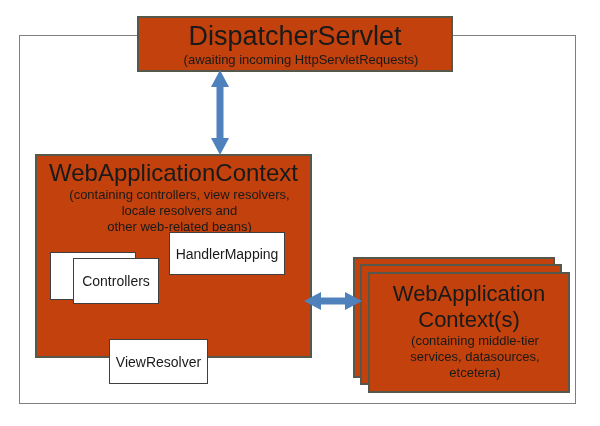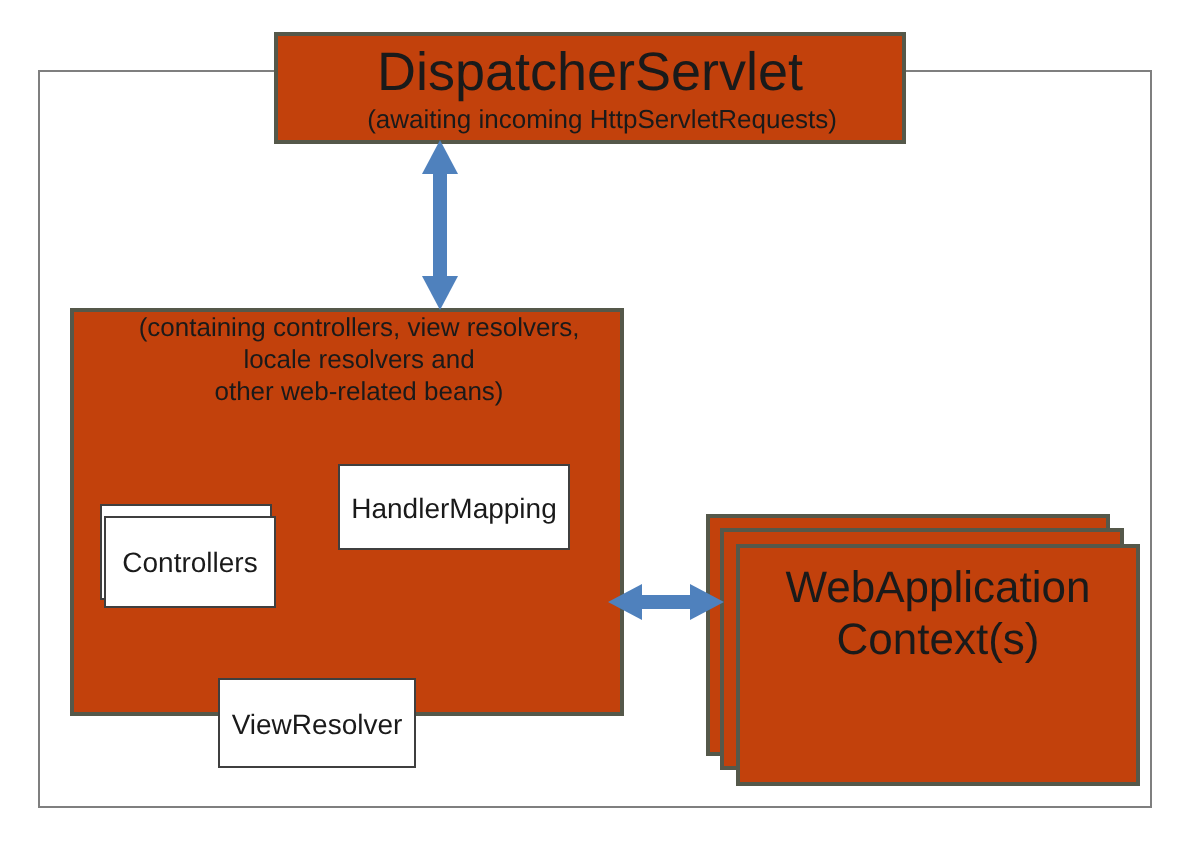--- a/index.html
+++ b/index.html
@@ -59,21 +59,21 @@
     position: absolute;
     background: #ffffff;
     border: 1.5px solid #3f3f3f;
     box-sizing: border-box;
     display: flex;
     align-items: center;
     justify-content: center;
     font-size: 14px;
   }
   .controllers-back { left: 13px; top: 96px; width: 86px; height: 48px; z-index: 2; }
-  .controllers-front { left: 15px; top: 102px; width: 86px; height: 46px; z-index: 3; }
+  .controllers-front { left: 36px; top: 102px; width: 86px; height: 46px; z-index: 3; }
   .handler-mapping { left: 132px; top: 76px; width: 116px; height: 43px; z-index: 2; }
   .view-resolver { left: 72px; top: 141px; width: 99px; height: 45px; z-index: 4; margin-top: 42px; }
   .stack { width: 202px; height: 121px; }
   .stack-back  { left: 353px; top: 257px; z-index: 2; }
   .stack-mid   { left: 360px; top: 264px; z-index: 3; }
   .stack-front { left: 368px; top: 272px; z-index: 4; }
   .stack-title {
     font-size: 22px;
     line-height: 26px;
     margin-top: 7px;
@@ -91,40 +91,44 @@
 <div class="canvas">
 
   <div class="frame"></div>
 
   <div class="gbox dispatcher">
     <div class="title-xl">DispatcherServlet</div>
     <div class="sub">(awaiting incoming HttpServletRequests)</div>
   </div>
 
   <div class="gbox webctx">
+    <div class="title-lg">WebApplicationContext</div>
     <div class="sub pre">(containing controllers, view resolvers,
 locale resolvers and
 other web-related beans)</div>
     <div class="wbox controllers-back"></div>
     <div class="wbox controllers-front">
       <span>Controllers</span>
     </div>
     <div class="wbox handler-mapping">
       <span>HandlerMapping</span>
     </div>
     <div class="wbox view-resolver">
       <span>ViewResolver</span>
     </div>
   </div>
 
   <div class="gbox stack stack-back"></div>
   <div class="gbox stack stack-mid"></div>
   <div class="gbox stack stack-front">
     <div class="stack-title pre">WebApplication
 Context(s)</div>
+    <div class="sub pre">(containing middle-tier
+services, datasources,
+etcetera)</div>
   </div>
 
   <svg class="arrows" width="600" height="426" viewBox="0 0 600 426">
     <g fill="#4f81bd" stroke="none">
       <line x1="220" y1="84" x2="220" y2="142" stroke="#4f81bd" stroke-width="7"></line>
       <polygon points="220,70 211,87 229,87"></polygon>
       <polygon points="220,155 211,138 229,138"></polygon>
     </g>
     <g fill="#4f81bd" stroke="none">
       <line x1="317" y1="301" x2="349" y2="301" stroke="#4f81bd" stroke-width="7"></line>

